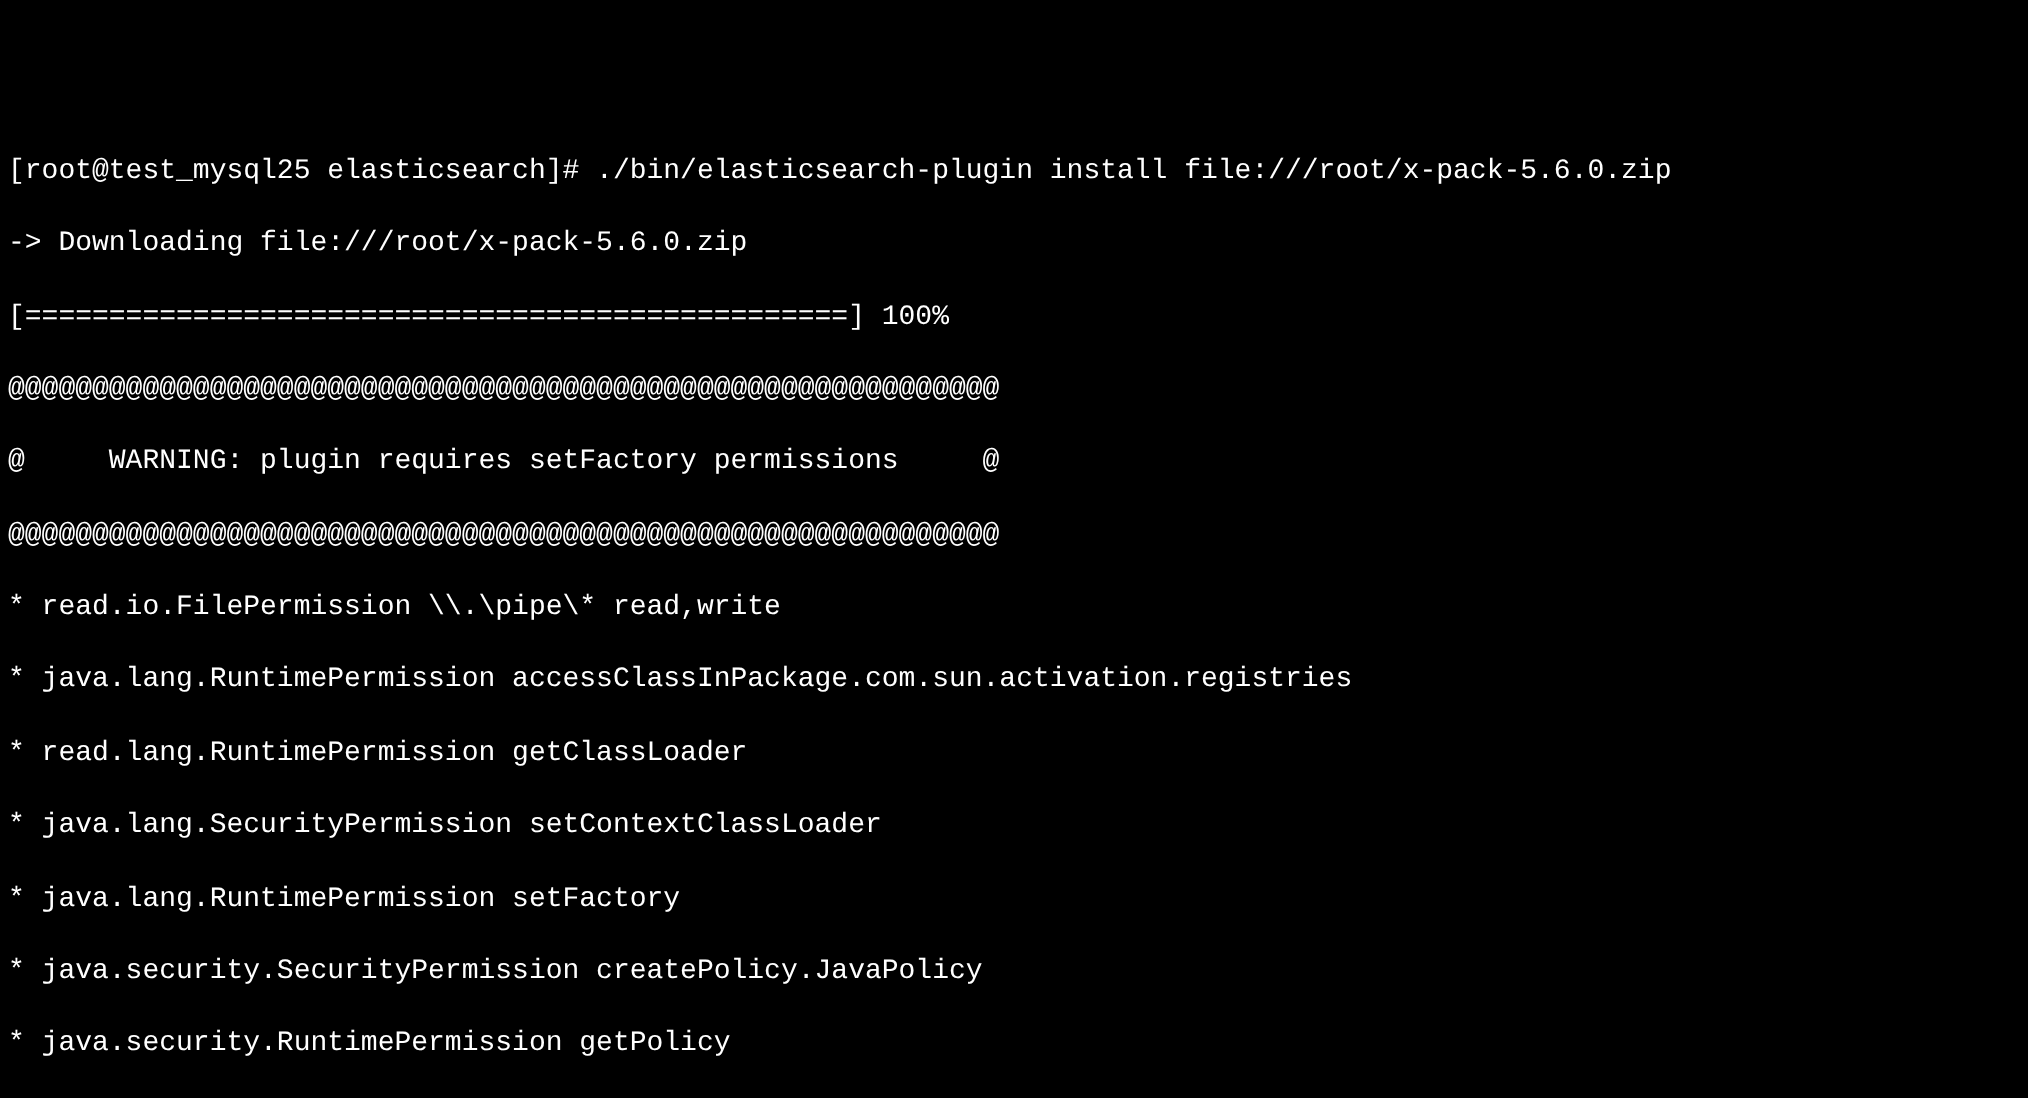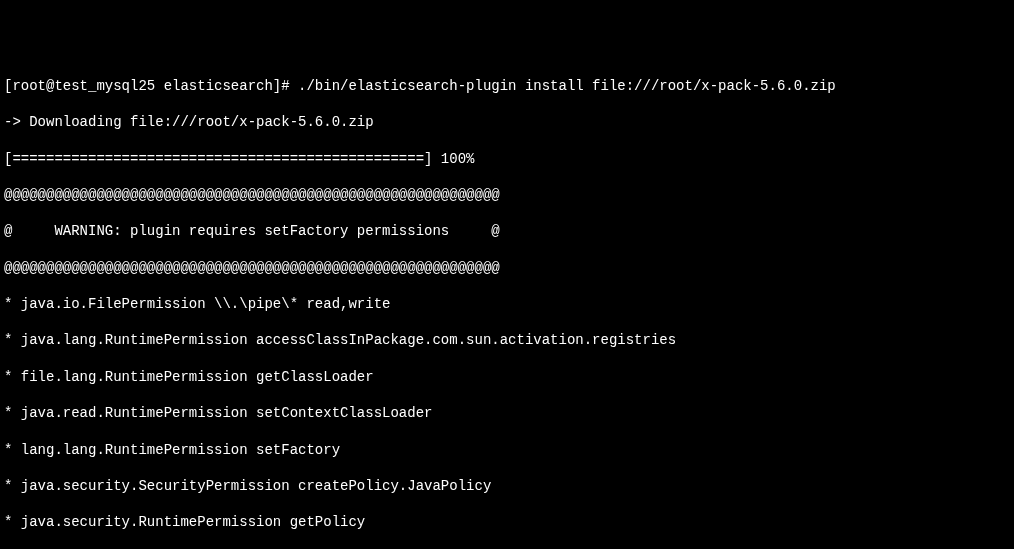--- a/index.html
+++ b/index.html
@@ -27,25 +27,25 @@
 <body>
 
 
 
 <span class="line">[root@test_mysql25 elasticsearch]# ./bin/elasticsearch-plugin install file:///root/x-pack-5.6.0.zip</span>
 <span class="line">-&gt; Downloading file:///root/x-pack-5.6.0.zip</span>
 <span class="line">[=================================================] 100%</span>
 <span class="line">@@@@@@@@@@@@@@@@@@@@@@@@@@@@@@@@@@@@@@@@@@@@@@@@@@@@@@@@@@@</span>
 <span class="line">@     WARNING: plugin requires setFactory permissions     @</span>
 <span class="line">@@@@@@@@@@@@@@@@@@@@@@@@@@@@@@@@@@@@@@@@@@@@@@@@@@@@@@@@@@@</span>
-<span class="line">* java.io.FilePermission \\.\pipe\* read,write</span>
+<span class="line">* read.io.FilePermission \\.\pipe\* read,write</span>
 <span class="line">* java.lang.RuntimePermission accessClassInPackage.com.sun.activation.registries</span>
-<span class="line">* file.lang.RuntimePermission getClassLoader</span>
-<span class="line">* java.read.RuntimePermission setContextClassLoader</span>
-<span class="line">* lang.lang.RuntimePermission setFactory</span>
+<span class="line">* read.lang.RuntimePermission getClassLoader</span>
+<span class="line">* java.lang.SecurityPermission setContextClassLoader</span>
+<span class="line">* java.lang.RuntimePermission setFactory</span>
 <span class="line">* java.security.SecurityPermission createPolicy.JavaPolicy</span>
 <span class="line">* java.security.RuntimePermission getPolicy</span>
 
 
 
 
 
 
 
 <span class="line"></span>

